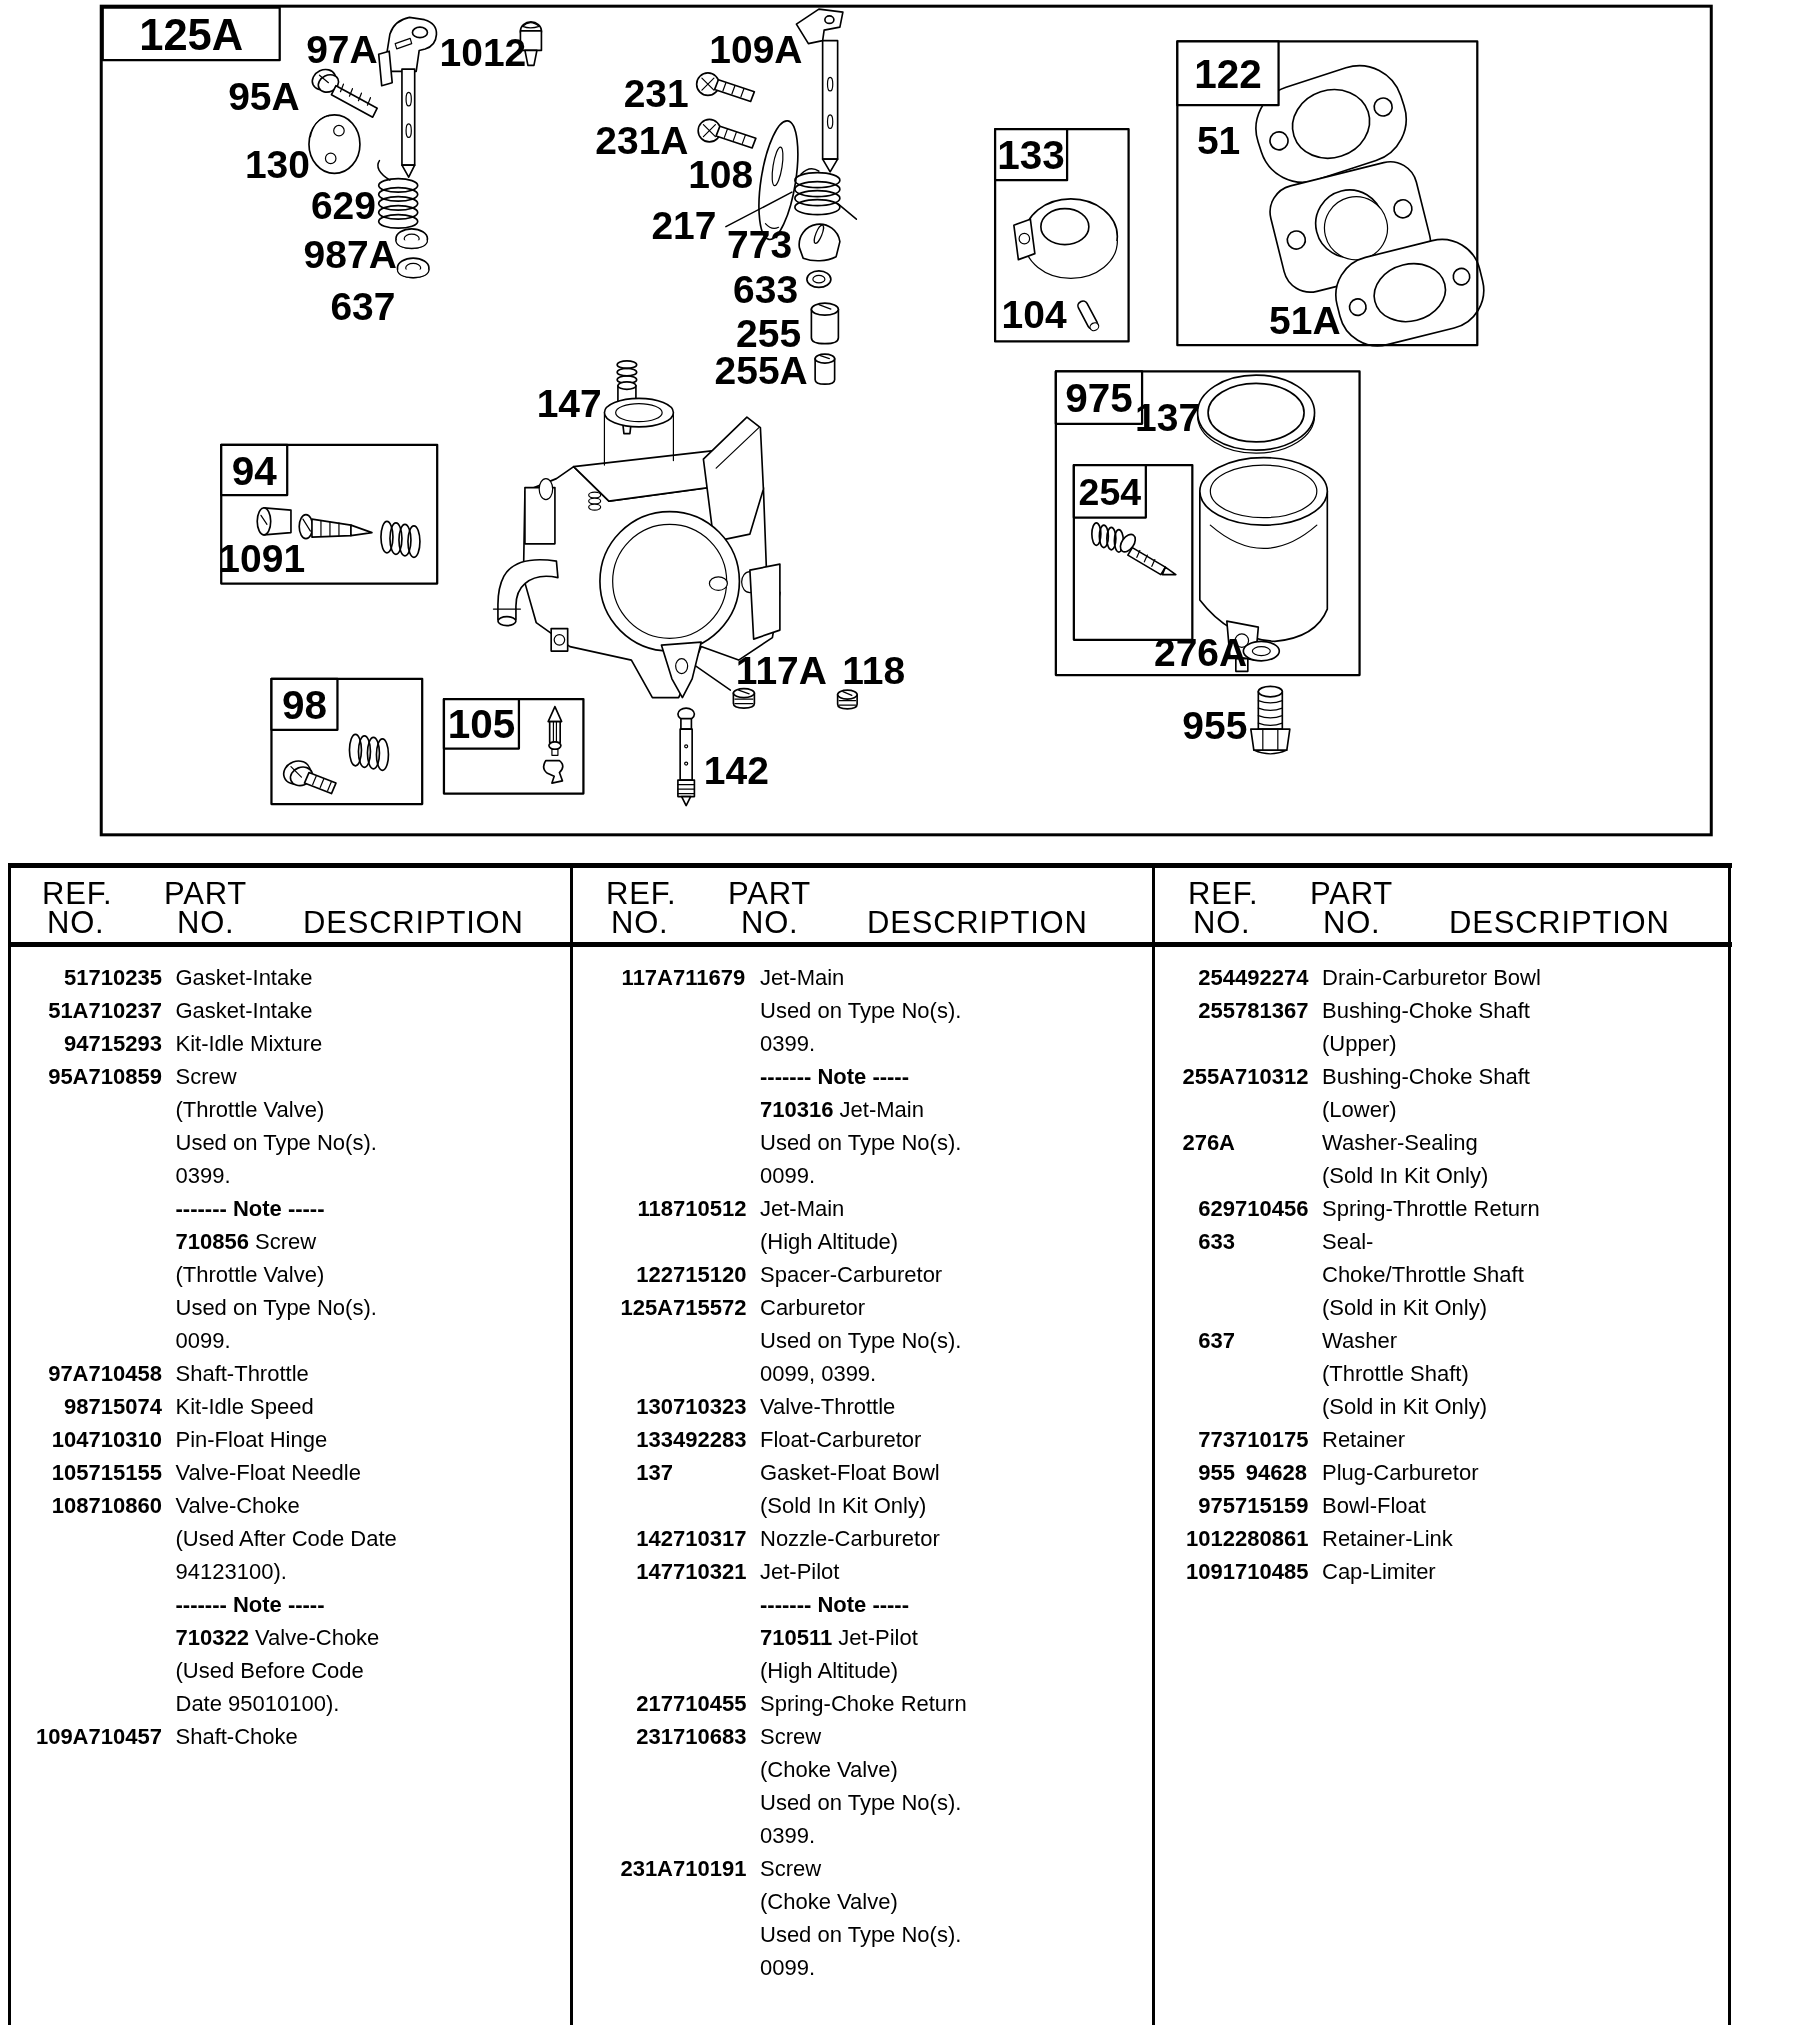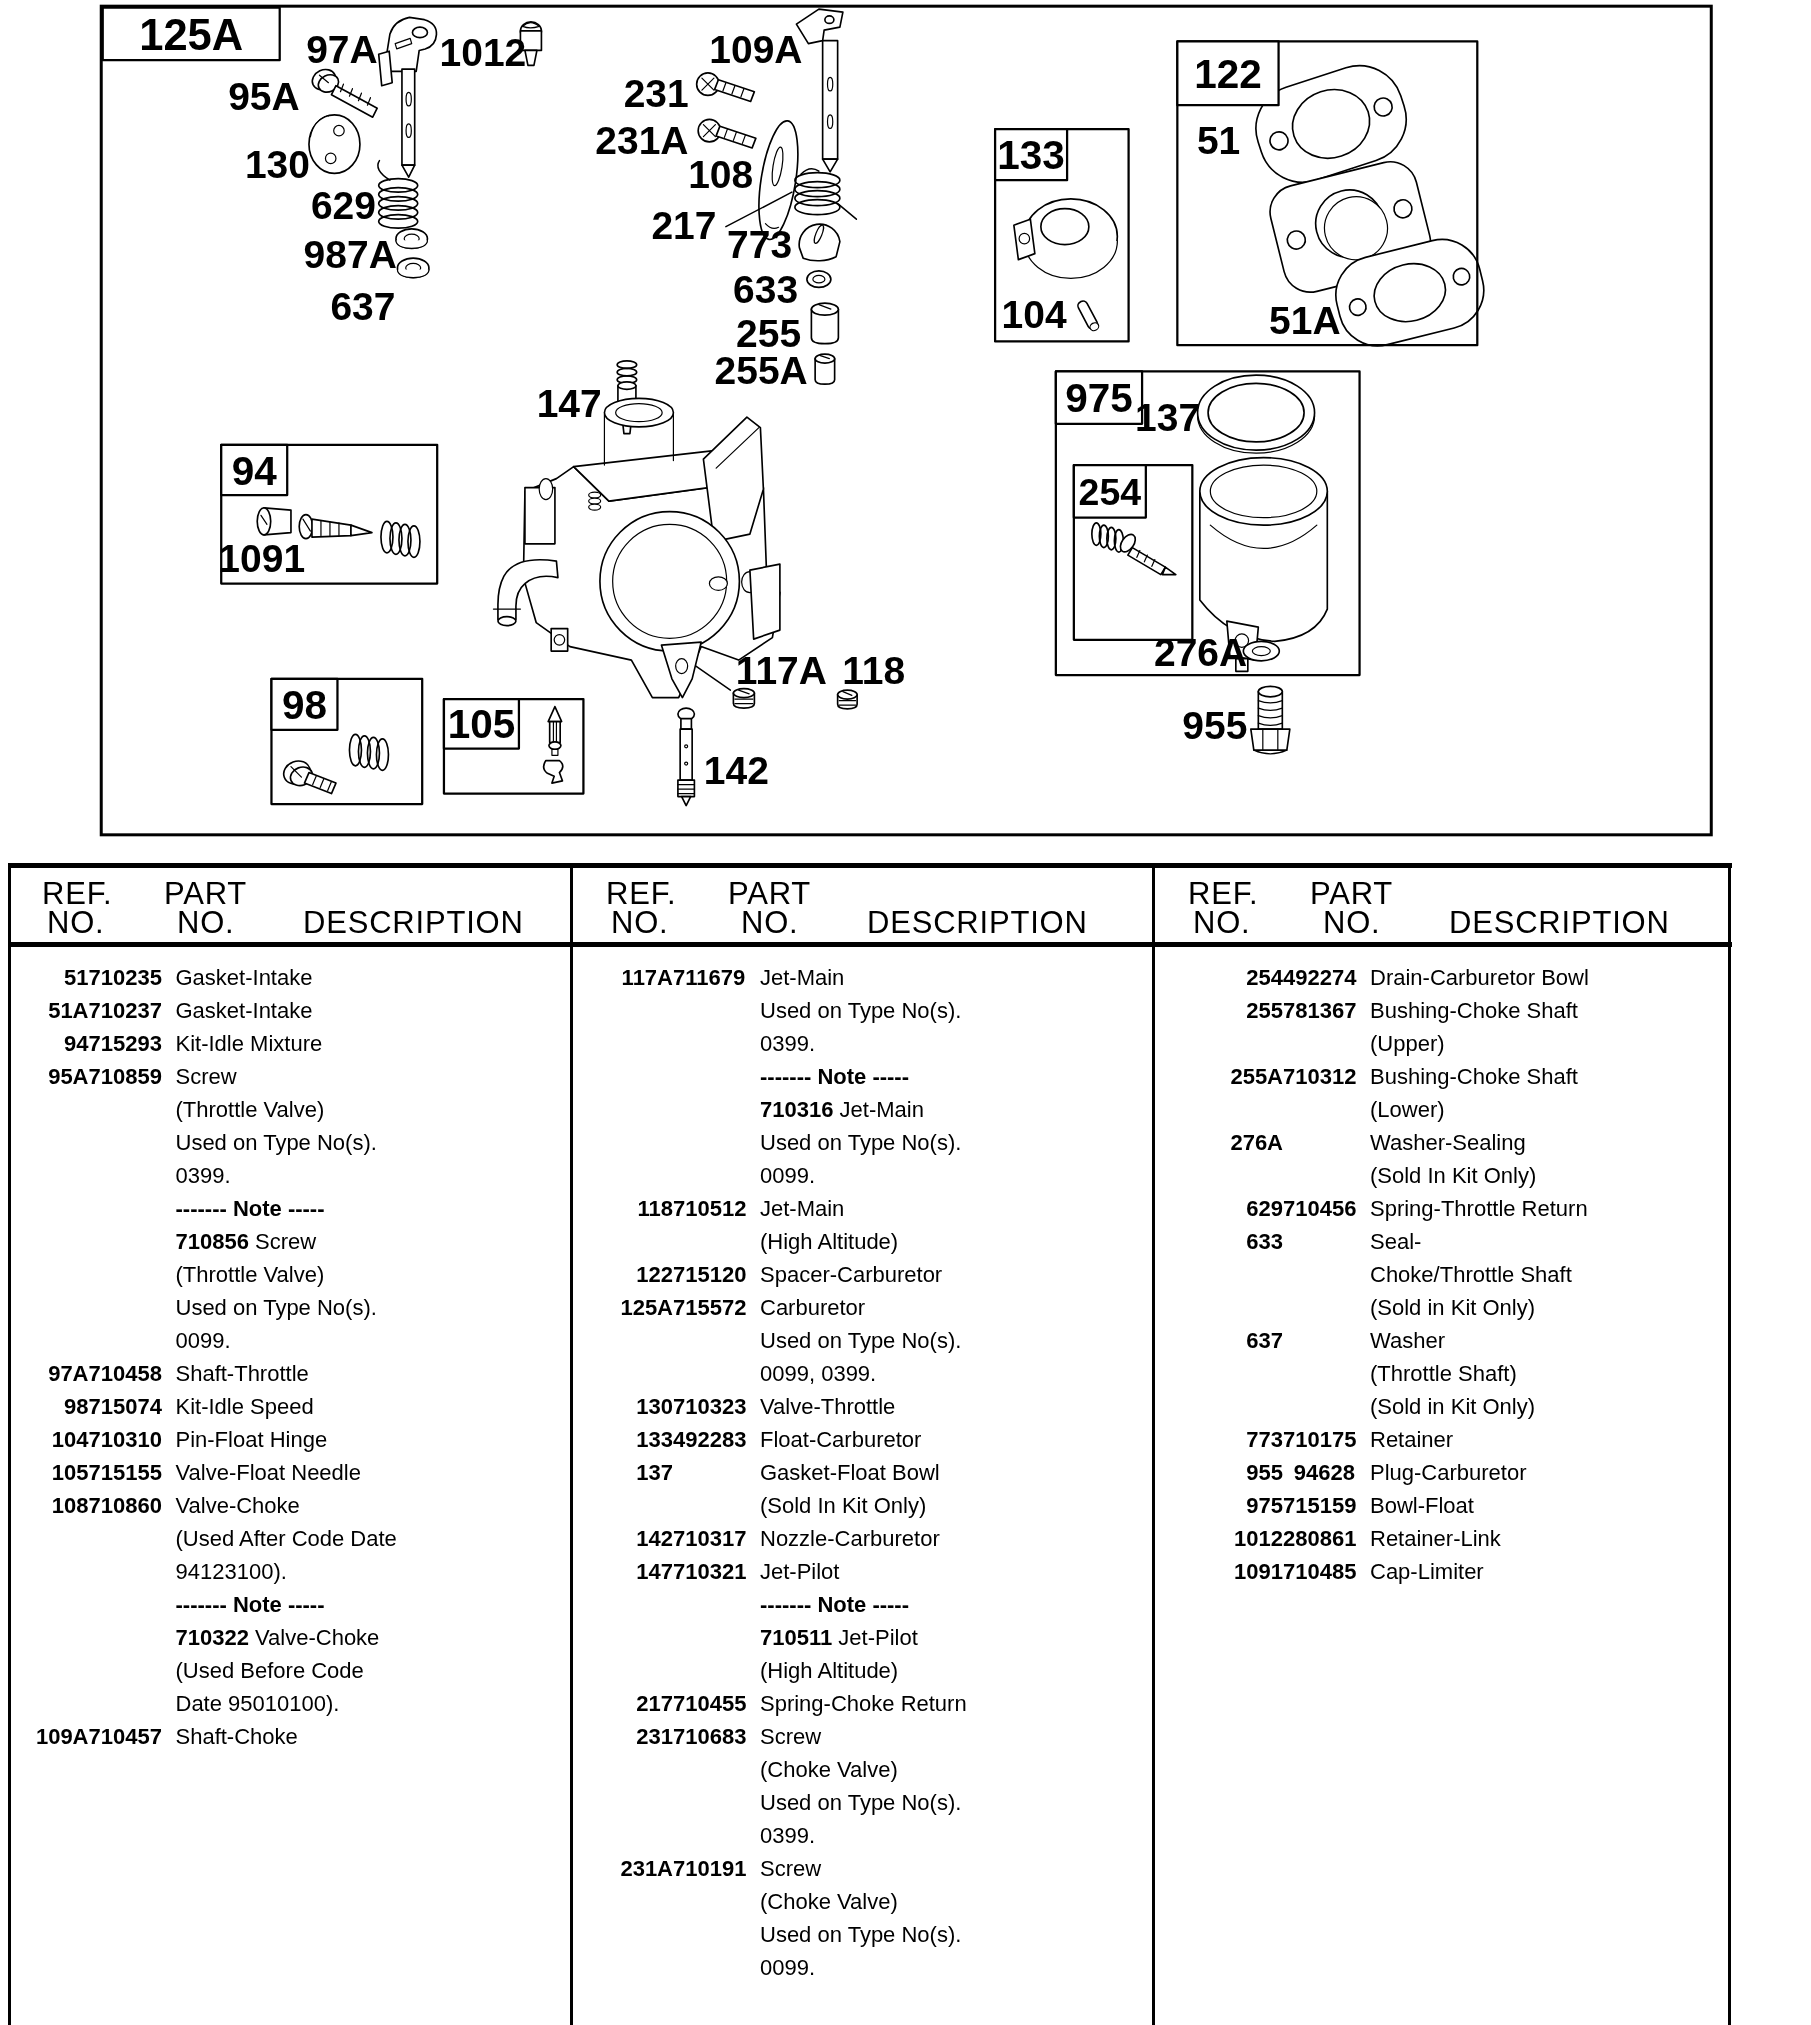--- a/index.html
+++ b/index.html
@@ -452,21 +452,21 @@
       <div class="tline"><span class="ref">217</span><span class="part">710455</span><span class="desc"><span>Spring-Choke Return</span></span></div>
       <div class="tline"><span class="ref">231</span><span class="part">710683</span><span class="desc"><span>Screw</span></span></div>
       <div class="tline"><span class="ref"></span><span class="part"></span><span class="desc"><span>(Choke Valve)</span></span></div>
       <div class="tline"><span class="ref"></span><span class="part"></span><span class="desc"><span>Used on Type No(s).</span></span></div>
       <div class="tline"><span class="ref"></span><span class="part"></span><span class="desc"><span>0399.</span></span></div>
       <div class="tline"><span class="ref">231A</span><span class="part">710191</span><span class="desc"><span>Screw</span></span></div>
       <div class="tline"><span class="ref"></span><span class="part"></span><span class="desc"><span>(Choke Valve)</span></span></div>
       <div class="tline"><span class="ref"></span><span class="part"></span><span class="desc"><span>Used on Type No(s).</span></span></div>
       <div class="tline"><span class="ref"></span><span class="part"></span><span class="desc"><span>0099.</span></span></div>
     </div>
-  <div class="tcol" id="tcol2" style="left:1205px;">
+  <div class="tcol" id="tcol2" style="left:1157px;">
       <div class="tline"><span class="ref">254</span><span class="part">492274</span><span class="desc"><span>Drain-Carburetor Bowl</span></span></div>
       <div class="tline"><span class="ref">255</span><span class="part">781367</span><span class="desc"><span>Bushing-Choke Shaft</span></span></div>
       <div class="tline"><span class="ref"></span><span class="part"></span><span class="desc"><span>(Upper)</span></span></div>
       <div class="tline"><span class="ref">255A</span><span class="part">710312</span><span class="desc"><span>Bushing-Choke Shaft</span></span></div>
       <div class="tline"><span class="ref"></span><span class="part"></span><span class="desc"><span>(Lower)</span></span></div>
       <div class="tline"><span class="ref">276A</span><span class="part"></span><span class="desc"><span>Washer-Sealing</span></span></div>
       <div class="tline"><span class="ref"></span><span class="part"></span><span class="desc"><span>(Sold In Kit Only)</span></span></div>
       <div class="tline"><span class="ref">629</span><span class="part">710456</span><span class="desc"><span>Spring-Throttle Return</span></span></div>
       <div class="tline"><span class="ref">633</span><span class="part"></span><span class="desc"><span>Seal-</span></span></div>
       <div class="tline"><span class="ref"></span><span class="part"></span><span class="desc"><span>Choke/Throttle Shaft</span></span></div>

